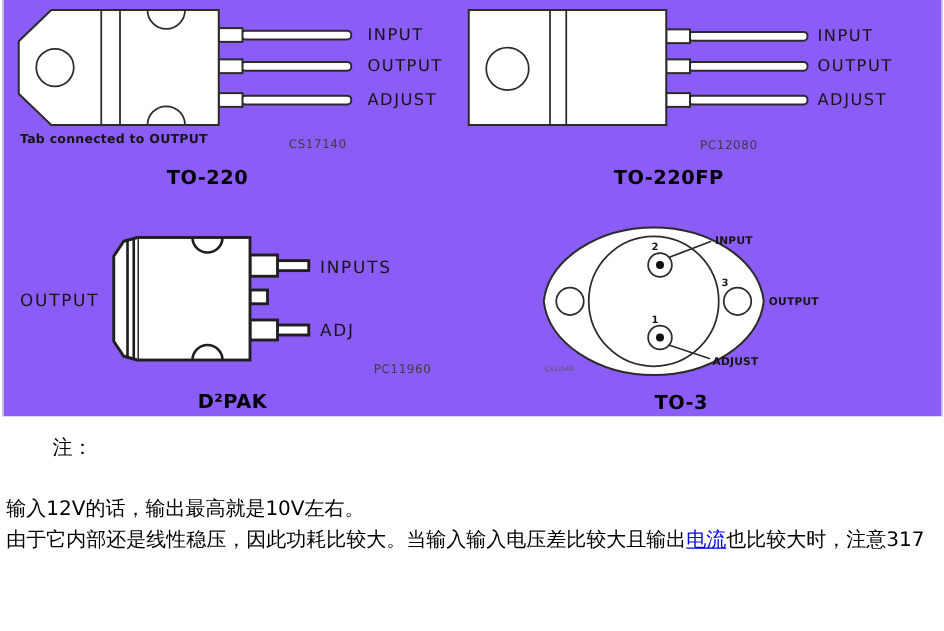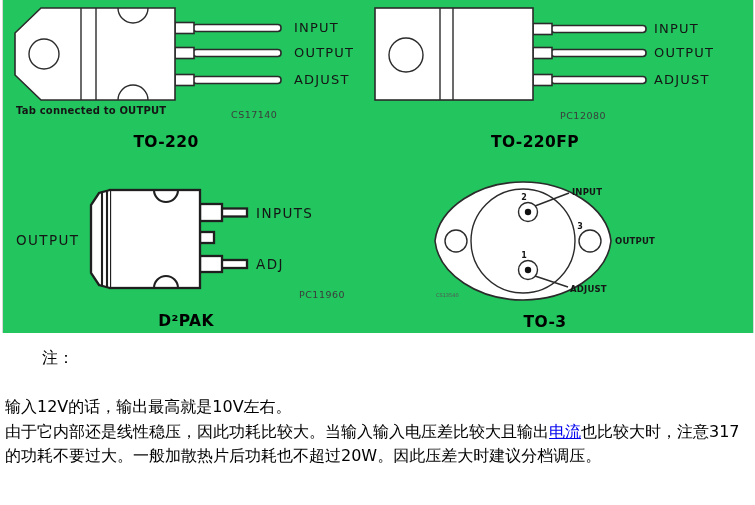--- a/index.html
+++ b/index.html
@@ -1,19 +1,19 @@
 <!DOCTYPE html>
 <html><head>
 <meta charset="utf-8">
 <style>
   html,body{margin:0;padding:0;background:#fff;}
   #page{position:relative;width:755px;height:505px;background:#fff;overflow:hidden;
         font-family:"Liberation Sans",sans-serif;}
   .fig-area{position:absolute;left:2px;top:0;width:750px;height:333px;
-            border-left:1px solid #d8d8d8;border-right:1px solid #d8d8d8;background:#22c55e;}
+            border-left:1px solid #d8d8d8;border-right:1px solid #d8d8d8;background:#8b5cf6;}
   .fig{position:absolute;}
   svg{display:block;}
   svg .outline{fill:#fff;stroke:#2b2b2b;stroke-width:1.6;}
   svg .outline2{fill:#fff;stroke:#1f1f1f;stroke-width:2.3;}
   svg .thin{fill:none;stroke:#2b2b2b;stroke-width:1.4;}
   svg .thin2{fill:none;stroke:#1f1f1f;stroke-width:2.1;}
   svg text{font-family:"DejaVu Sans",sans-serif;fill:#151515;}
   .pinlab{font-size:13px;letter-spacing:1.2px;}
   .pinlab2{font-size:13.5px;letter-spacing:1.4px;}
   .codelab{font-size:9.5px;letter-spacing:.5px;fill:#3c3c3c;}
@@ -128,15 +128,14 @@
       <text class="tinycode" x="53" y="142">CS13540</text>
       <text class="pkgtitle" x="162" y="172" text-anchor="middle">TO-3</text>
     </svg>
   </div>
 
   <div class="notes">
     <p class="nline indent"><span>注：</span></p>
     <p class="nline">&nbsp;</p>
     <p class="nline"><span>输入12V的话，输出最高就是10V左右。</span></p>
     <p class="nline"><span>由于它内部还是线性稳压，因此功耗比较大。当输入输入电压差比较大且输出</span><a class="lnk">电流</a><span>也比较大时，注意317</span></p>
-    <p class="nline"><span>的功耗不要过大。一般加散热片后功耗也不超过20W。因此压差大时建议分档调压。</span></p>
   </div>
 </div>
 
 </body></html>

